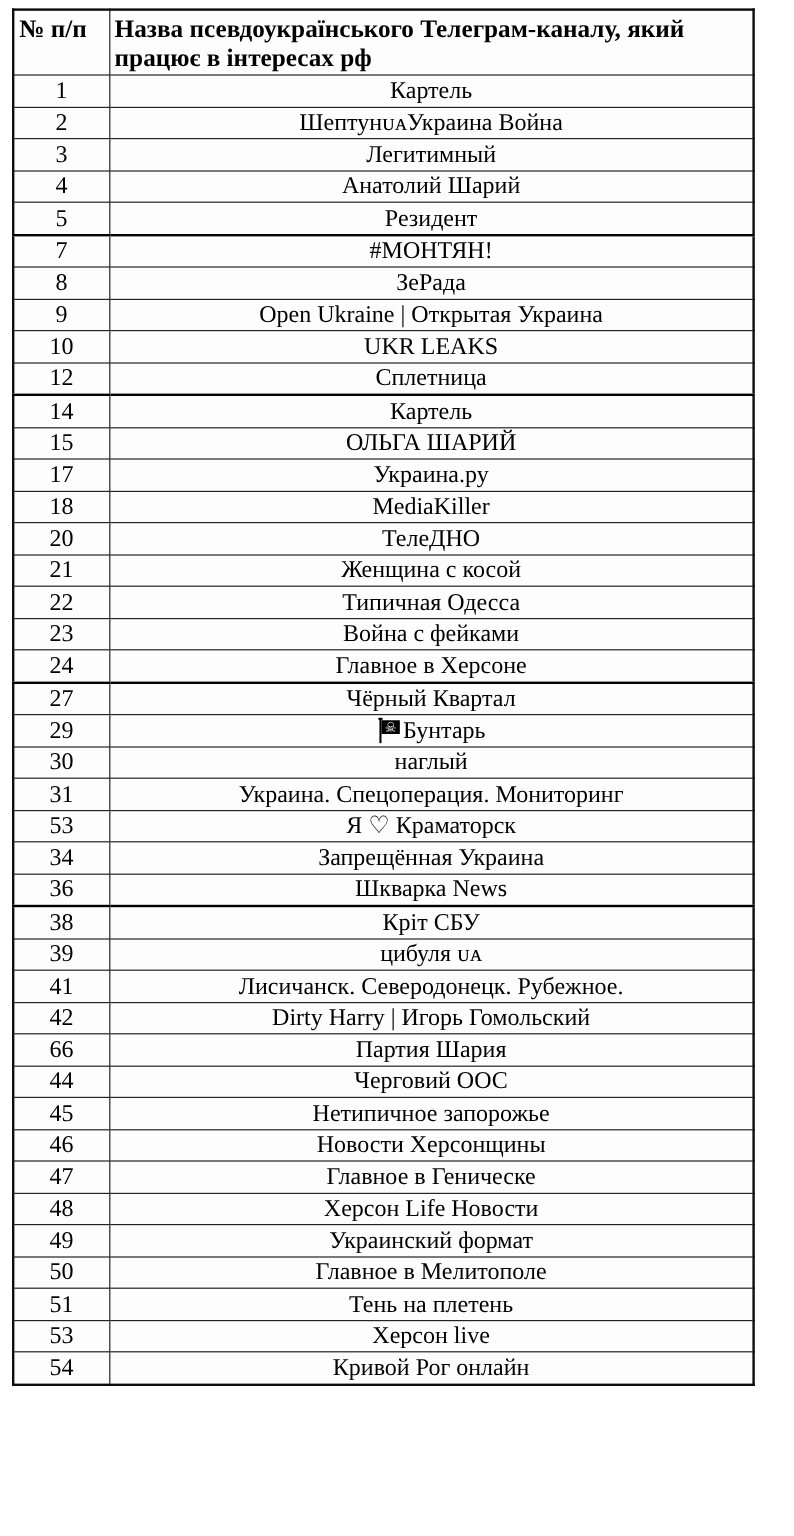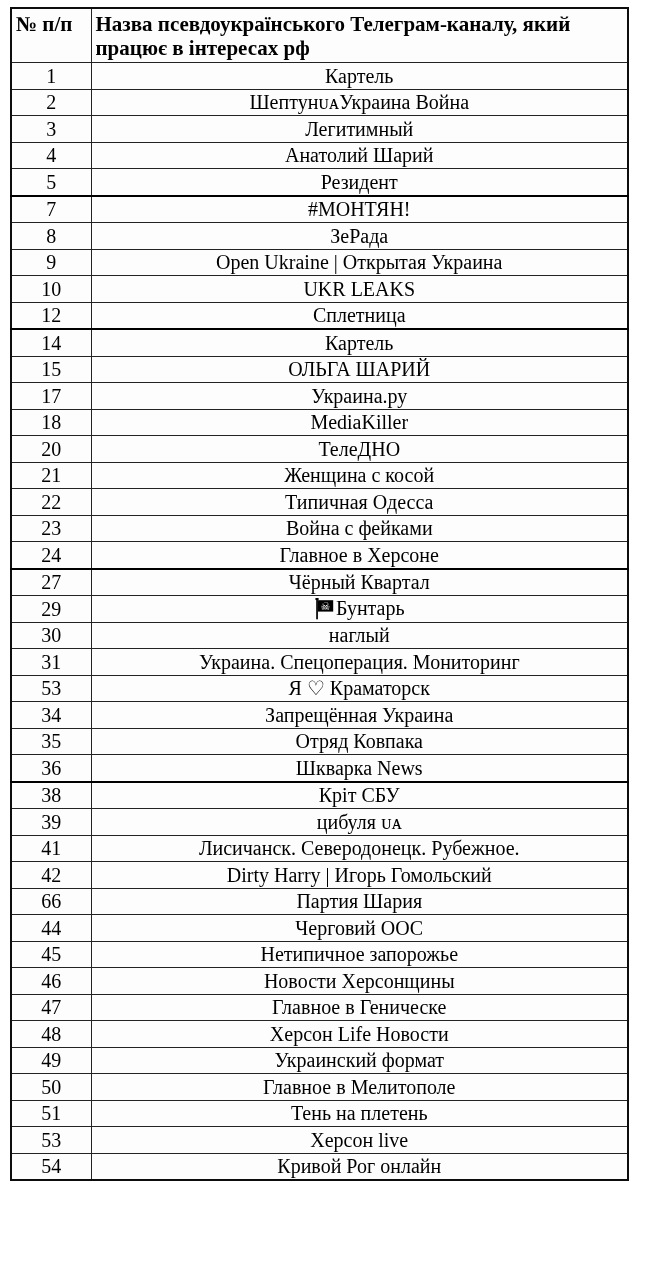--- a/index.html
+++ b/index.html
@@ -175,24 +175,20 @@
         </tr>
         <tr>
           <td class="num">53</td>
           <td class="name">Я ♡ Краматорск</td>
         </tr>
         <tr>
           <td class="num">34</td>
           <td class="name">Запрещённая Украина</td>
         </tr>
         <tr>
-          <td class="num">35</td>
-          <td class="name">Отряд Ковпака</td>
-        </tr>
-        <tr>
           <td class="num">36</td>
           <td class="name">Шкварка News</td>
         </tr>
         <tr class="thick-top">
           <td class="num">38</td>
           <td class="name">Кріт СБУ</td>
         </tr>
         <tr>
           <td class="num">39</td>
           <td class="name">цибуля ᴜᴀ</td>

